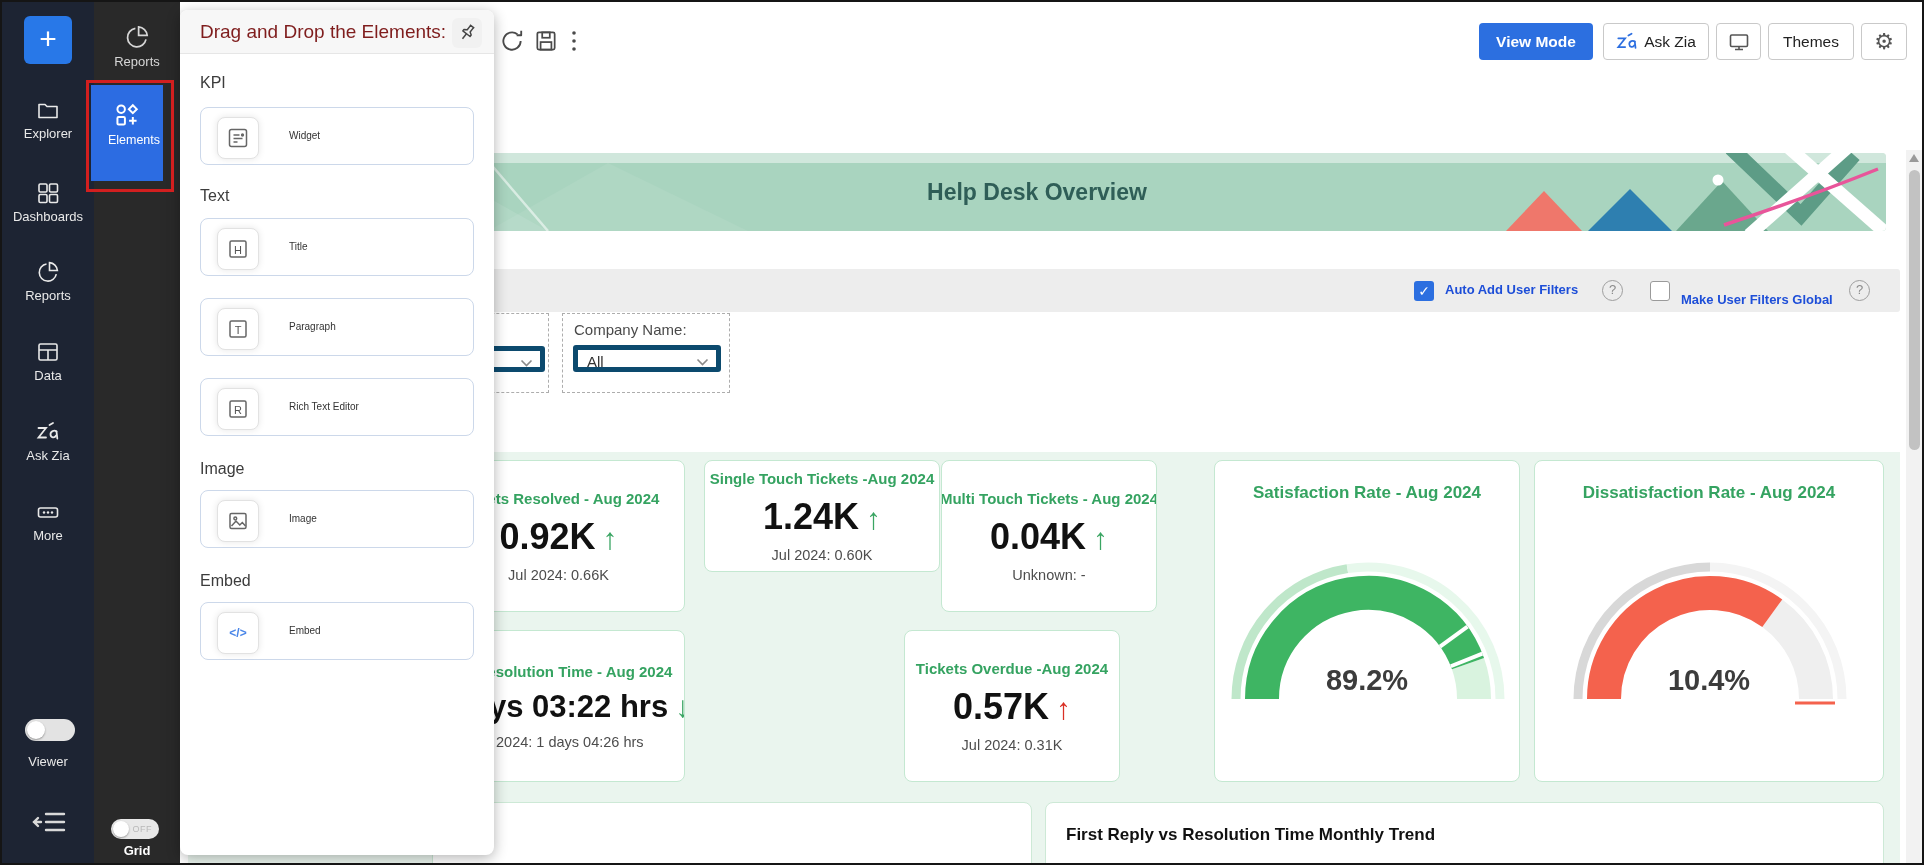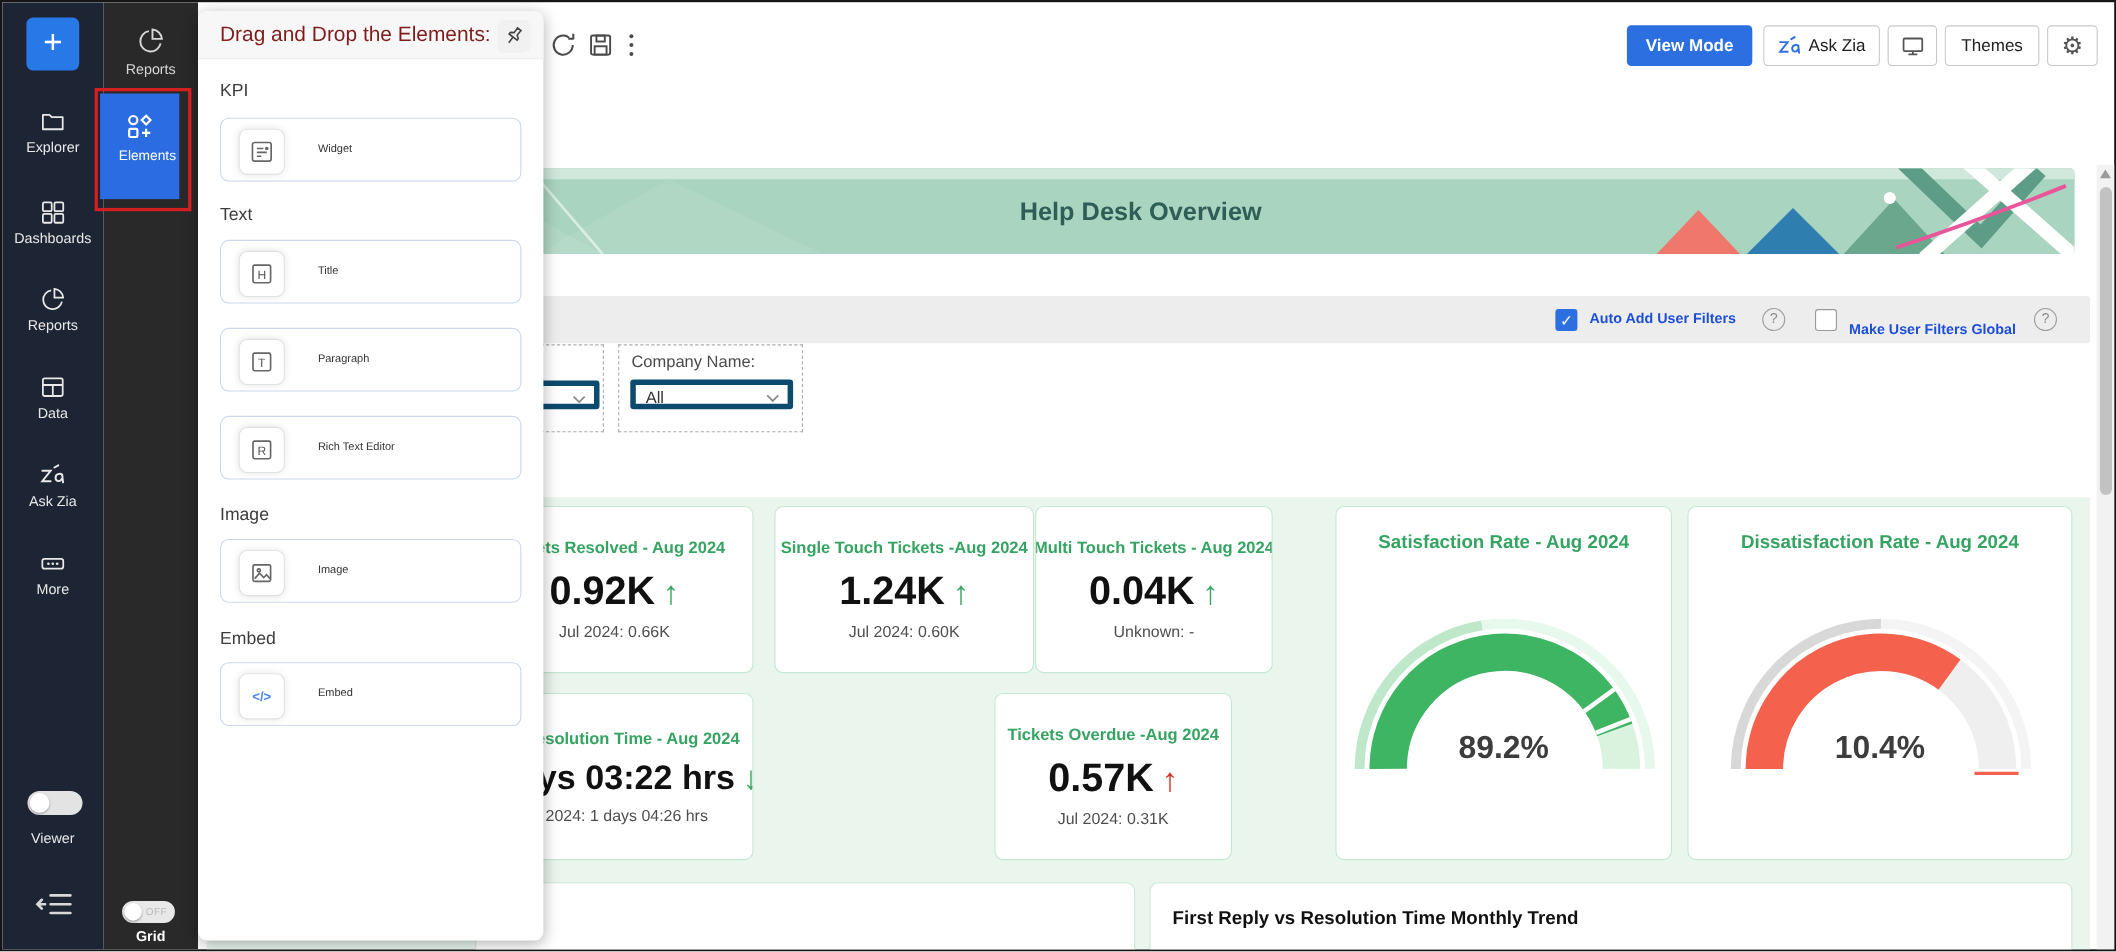--- a/index.html
+++ b/index.html
@@ -283,21 +283,21 @@
     </div>
   </div>
 
   <div class="abs canvas"></div>
 
   <div class="abs kcard" style="left:430px;top:458px;width:253px;height:152px;">
     <div class="ktitle">Tickets Resolved - Aug 2024</div>
     <div class="kval v-lg"><span>0.92K</span><span class="karrow" style="color: rgb(58, 165, 99);">↑</span></div>
     <div class="ksub">Jul 2024: 0.66K</div>
   </div>
-  <div class="abs kcard" style="left:702px;top:458px;width:236px;height:152px;">
+  <div class="abs kcard" style="left:702px;top:458px;width:236px;height:112px;">
     <div class="ktitle">Single Touch Tickets -Aug 2024</div>
     <div class="kval v-lg"><span>1.24K</span><span class="karrow" style="color: rgb(58, 165, 99);">↑</span></div>
     <div class="ksub">Jul 2024: 0.60K</div>
   </div>
   <div class="abs kcard" style="left:939px;top:458px;width:216px;height:152px;">
     <div class="ktitle">Multi Touch Tickets - Aug 2024</div>
     <div class="kval v-lg"><span>0.04K</span><span class="karrow" style="color: rgb(58, 165, 99);">↑</span></div>
     <div class="ksub">Unknown: -</div>
   </div>
 

